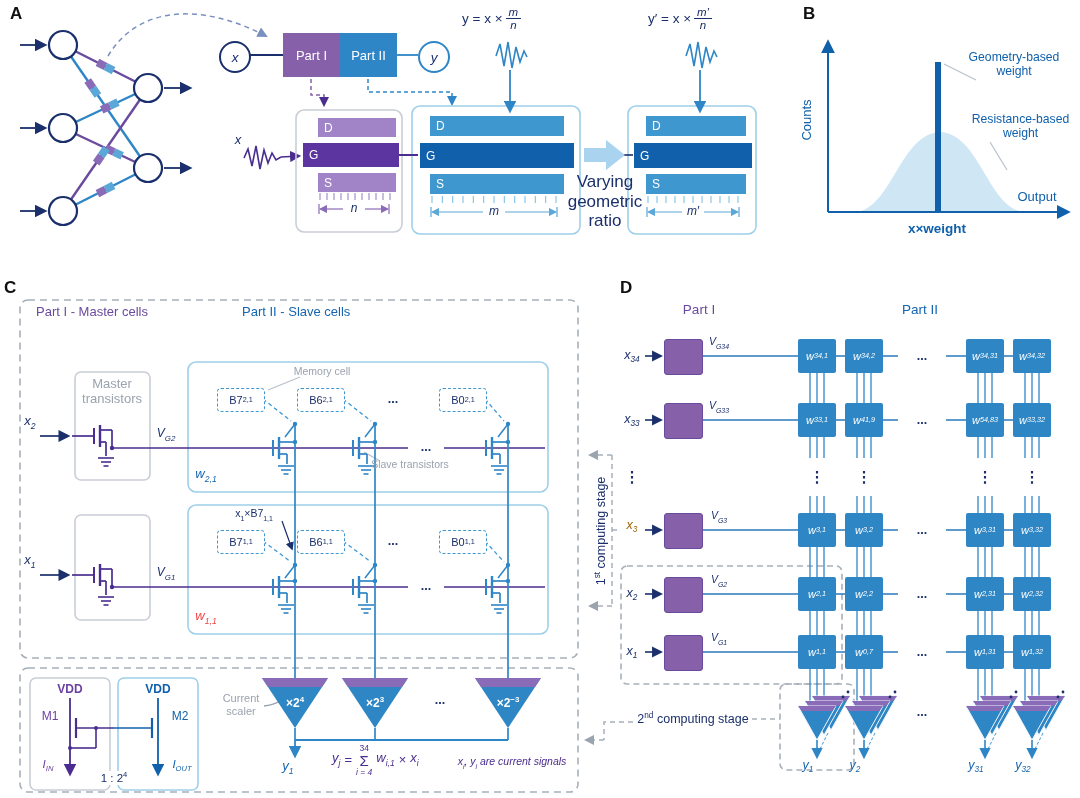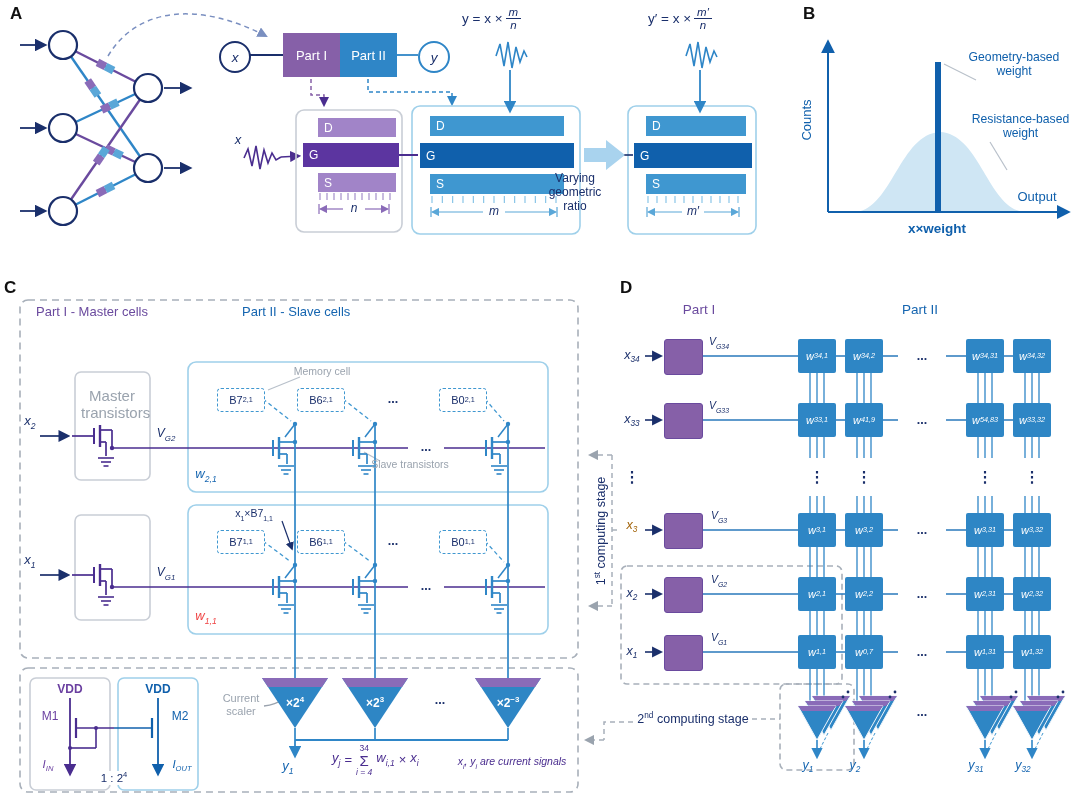--- a/index.html
+++ b/index.html
@@ -504,31 +504,31 @@
         <span>n</span>
       </span>
 </div>
 <div class="lbl" style="left:648px;top:6px;display:flex;align-items:center;font-size:13.5px">
   <span>y′ = x ×</span>
   <span class="frac">
         <span class="num">m′</span>
         <span>n</span>
       </span>
 </div>
-<div class="lbl wrap" style="left:536px;top:172px;width:78px;font-size:12px">Varying geometric ratio</div>
+<div class="lbl wrap" style="left:566px;top:172px;width:78px;font-size:17px">Varying geometric ratio</div>
 
 <div class="lbl" style="left:807px;top:120px;transform:translate(-50%,-50%) rotate(-90deg);font-size:13px;color:#1060ac">Counts</div>
 <div class="lbl" style="left:1037px;top:197px;transform:translate(-50%,-50%);font-size:13px;color:#1060ac">Output</div>
 <div class="lbl wrap" style="left:958px;top:50px;width:112px;font-size:12.2px;color:#1060ac">Geometry-based weight</div>
 <div class="lbl wrap" style="left:958px;top:112px;width:125px;font-size:12.2px;color:#1060ac">Resistance-based weight</div>
 <div class="lbl" style="left:937px;top:229px;transform:translate(-50%,-50%);font-size:13.5px;font-weight:bold;color:#1060ac">x×weight</div>
 
 <div class="lbl" style="left:36px;top:305px;font-size:13px;color:#6a4a9e">Part I - Master cells</div>
 <div class="lbl" style="left:242px;top:305px;font-size:13px;color:#1565b0">Part II - Slave cells</div>
-<div class="lbl wrap" style="left:81px;top:387px;width:62px;font-size:15px;color:#9aa3ae">Master transistors</div>
+<div class="lbl wrap" style="left:81px;top:377px;width:62px;font-size:13px;color:#9aa3ae">Master transistors</div>
 <div class="lbl" style="left:322px;top:371px;transform:translate(-50%,-50%);font-size:10.5px;color:#9aa3ae">Memory cell</div>
 <div class="lbl" style="left:410px;top:464px;transform:translate(-50%,-50%);font-size:10.5px;color:#9aa3ae">Slave transistors</div>
 <div class="lbl" style="left:254px;top:515px;transform:translate(-50%,-50%);font-size:10.5px">x<sub>1</sub>×B7<sub>1,1</sub></div>
 <div class="lbl" style="left:601px;top:531px;transform:translate(-50%,-50%) rotate(-90deg);font-size:12.5px">1<sup>st</sup> computing stage</div>
 <div class="lbl" style="left:693px;top:719px;transform:translate(-50%,-50%);font-size:12.5px">2<sup>nd</sup> computing stage</div>
 
 <div class="lbl" style="left:70px;top:690px;transform:translate(-50%,-50%);font-weight:bold;font-size:12px;color:#6a3fa0">VDD</div>
 <div class="lbl" style="left:158px;top:690px;transform:translate(-50%,-50%);font-weight:bold;font-size:12px;color:#1060ac">VDD</div>
 <div class="lbl" style="left:50px;top:717px;transform:translate(-50%,-50%);font-size:12px;color:#6a3fa0">M1</div>
 <div class="lbl" style="left:180px;top:717px;transform:translate(-50%,-50%);font-size:12px;color:#1060ac">M2</div>

